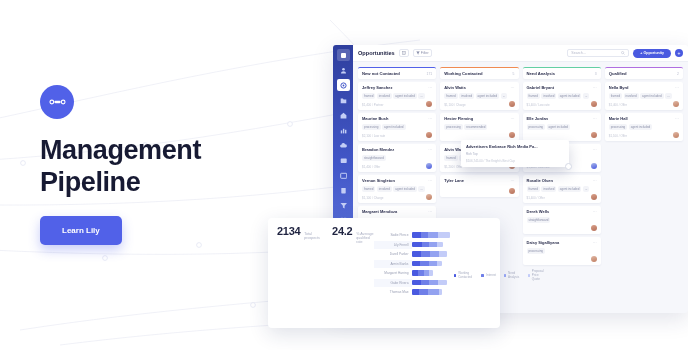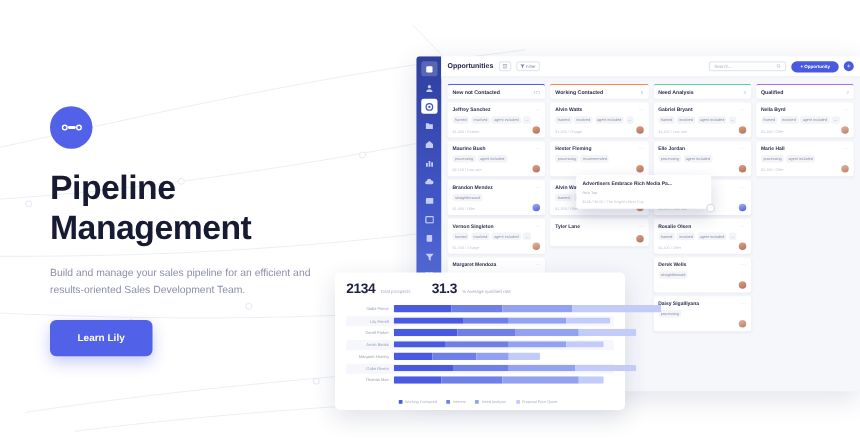--- a/index.html
+++ b/index.html
@@ -138,21 +138,21 @@
     position:absolute; right:-3px; bottom:-3px;
     width:7px; height:7px; border-radius:50%;
     background:#fff; border:1px solid #d6dae6;
   }
 
   
   .chart {
     position:absolute; left:268px; top:218px; width:232px; height:110px;
     background:#fff; border-radius:4px; z-index:6;
     box-shadow:0 6px 20px rgba(30,40,90,.14);
-    padding:7px 9px 5px; display:flex; flex-direction:column;
+    padding:7px 9px 5px; display:flex; flex-direction:row;
   }
   .kpis { display:flex; align-items:baseline; gap:4px; }
   .kpi-num { font-size:11px; font-weight:bold; color:#1f2340; letter-spacing:-0.3px; }
   .kpi-lab { font-size:3.6px; color:#a9aec2; }
   .kpi-gap { width:9px; }
   .rows { margin-top:6px; display:flex; flex-direction:column; gap:1.5px; flex:1; }
   .row { display:flex; align-items:center; height:8px; }
   .row.alt { background:#f5f7fd; }
   .row-lab {
     width:38px; flex:0 0 38px; text-align:right; padding-right:4px;
@@ -195,24 +195,23 @@
 
 <div class="hero">
   <div class="logo-badge">
     <svg viewBox="0 0 24 10" width="17" height="8" fill="none" stroke="#fff" stroke-width="1.6">
       <circle cx="4" cy="5" r="2.6"></circle>
         <circle cx="20" cy="5" r="2.6"></circle>
       <rect x="7.5" y="3.4" width="9" height="3.2" rx="1.6" fill="#fff" stroke="none"></rect>
     </svg>
   </div>
   <div class="hero-title">
+    <div>Management</div>
     <div>Pipeline</div>
-    <div>Management</div>
   </div>
-  <div class="hero-sub">Build and manage your sales pipeline for an efficient and results-oriented Sales Development Team.</div>
   <button class="learn-btn">Learn Lily</button>
 </div>
 
 <div class="dash">
 
   <div class="side" id="sidebar">
       <div class="side-ico logo">
         <svg viewBox="0 0 7 7" fill="currentColor">
           <rect x="1" y="1" width="5" height="5" rx="1"></rect>
         </svg>
@@ -556,21 +555,21 @@
     <div class="drag-meta">$106,745.00 / The Knight's Best Cup</div>
     <div class="cursor-dot"></div>
   </div>
 </div>
 
 <div class="chart">
   <div class="kpis">
     <span class="kpi-num">2134</span>
     <span class="kpi-lab">Total prospects</span>
     <span class="kpi-gap"></span>
-    <span class="kpi-num">31.3</span>
+    <span class="kpi-num">24.2</span>
     <span class="kpi-lab">% Average qualified rate</span>
   </div>
   <div class="rows" id="rows">
       <div class="row">
         <span class="row-lab">Sadie Pierce</span>
         <div class="bar" style="width:100%;flex:0 0 auto">
           <div class="seg s1" style="width:21.428571428571427%;background:#4a5ae0"></div>
           <div class="seg s2" style="width:19.047619047619047%;background:#6f7fe8"></div>
           <div class="seg s3" style="width:26.190476190476193%;background:#93a2f0"></div>
           <div class="seg s4" style="width:33.33333333333333%;background:#c3ccf8"></div>

